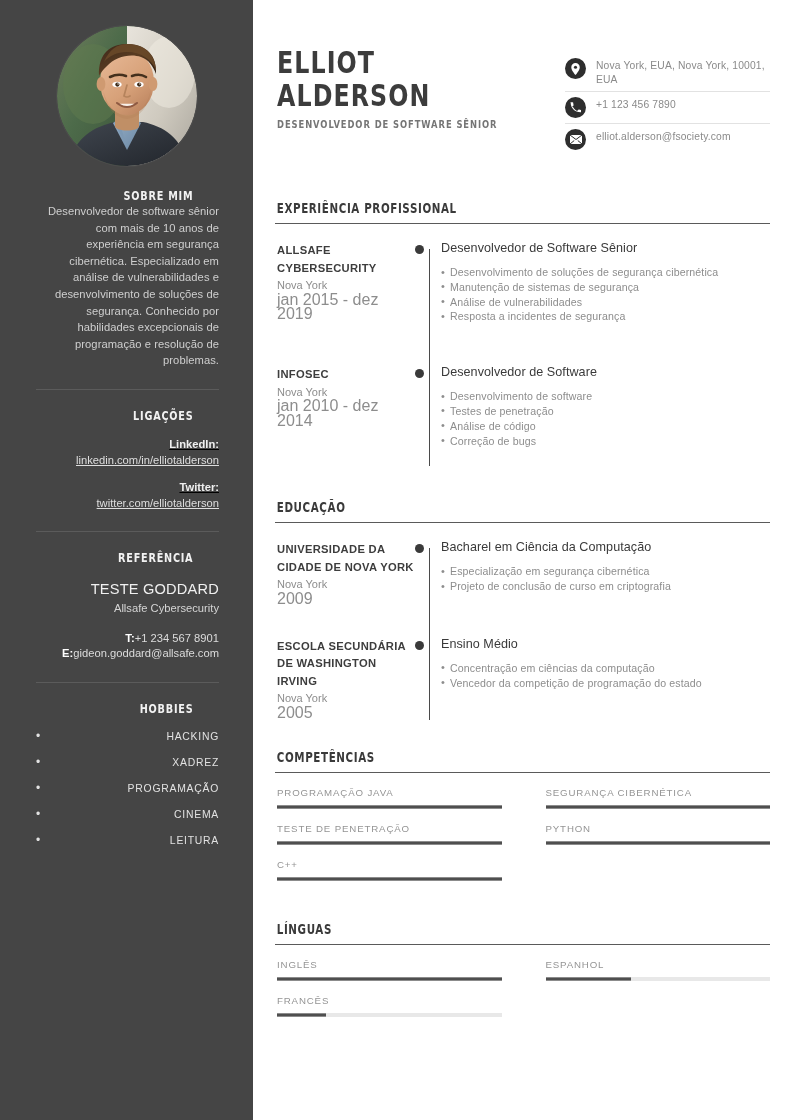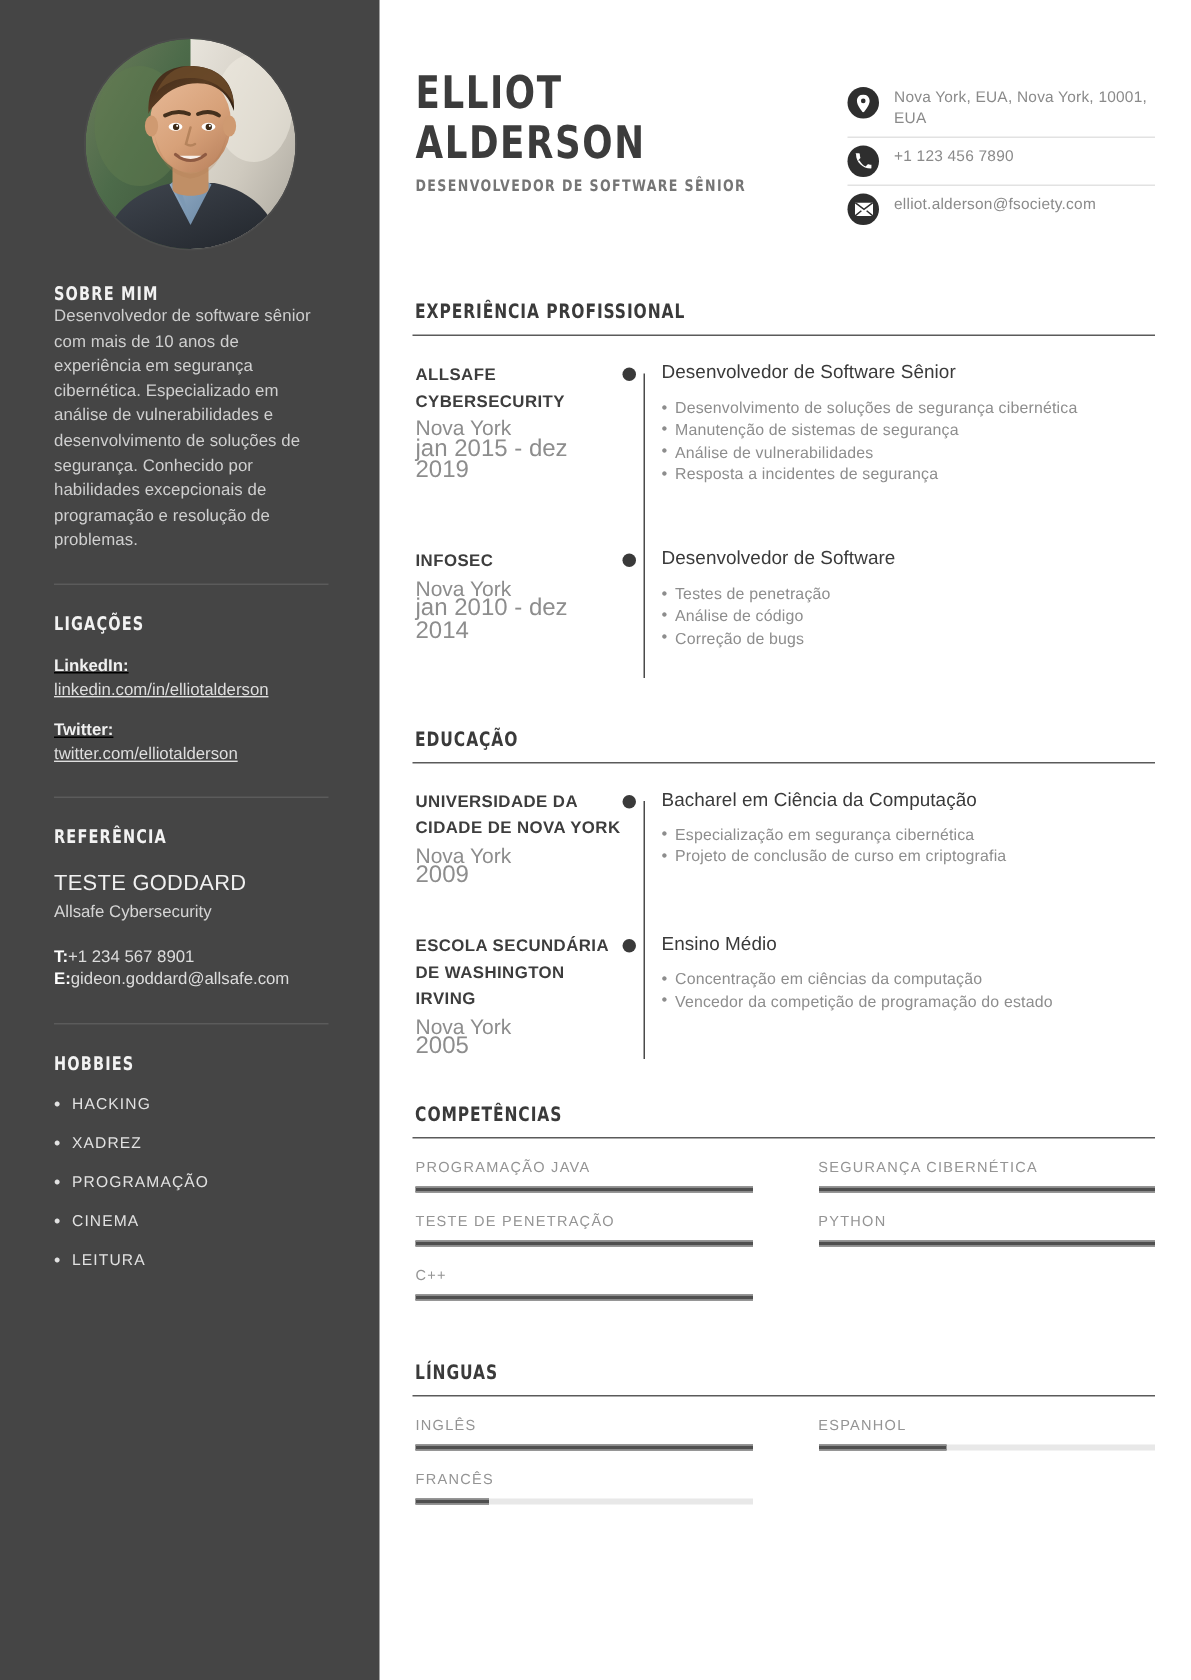--- a/index.html
+++ b/index.html
@@ -17,20 +17,21 @@
     background: #ffffff;
   }
 
   
   .sidebar {
     width: 253px;
     flex: 0 0 253px;
     background: #454545;
     padding: 0 0 0 0;
     position: relative;
+    text-align: right;
   }
   .photo-wrap {
     display: flex;
     justify-content: center;
     padding-top: 26px;
     padding-bottom: 4px;
   }
   .photo {
     width: 140px; height: 140px;
     border-radius: 50%;
@@ -225,21 +226,21 @@
   }
   .tl-org {
     font-size: 11.2px;
     color: #3d3d3d;
     font-weight: bold;
     line-height: 17.5px;
     letter-spacing: 0.3px;
     text-transform: uppercase;
   }
   .tl-loc {
-    font-size: 14px;
+    font-size: 11px;
     color: #8d8d8d;
     line-height: 14.5px;
     margin-top: 1px;
   }
   .tl-date {
     font-size: 16px;
     color: #8d8d8d;
     line-height: 14.5px;
   }
   .tl-mid {
@@ -534,20 +535,21 @@
             <div class="tl-org">INFOSEC</div>
             <div class="tl-loc">Nova York</div>
             <div class="tl-date">jan 2010 - dez 2014</div>
           </div>
           <div class="tl-mid">
             <span class="tl-dot"></span>
           </div>
           <div class="tl-right" style="padding-bottom:26px">
             <div class="tl-role">Desenvolvedor de Software</div>
             <ul class="tl-bullets">
+              <li>Desenvolvimento de software</li>
               <li>Testes de penetração</li>
               <li>Análise de código</li>
               <li>Correção de bugs</li>
             </ul>
           </div>
         </div>
       </div>
     </section>
 
     <div style="height:26px"></div>

